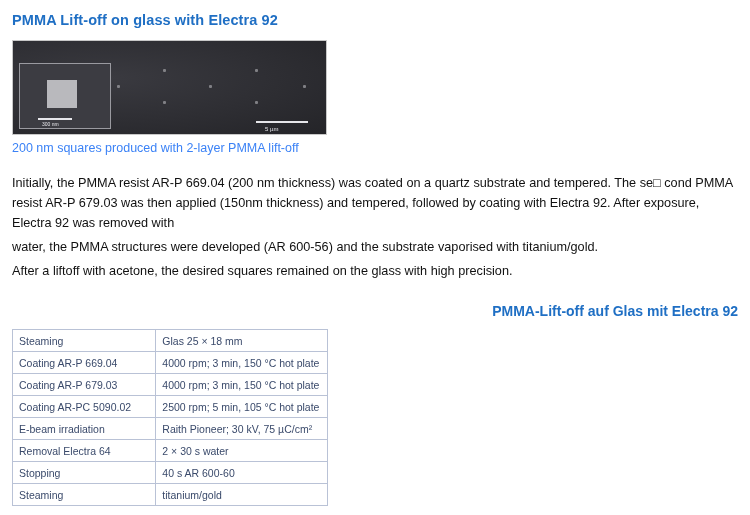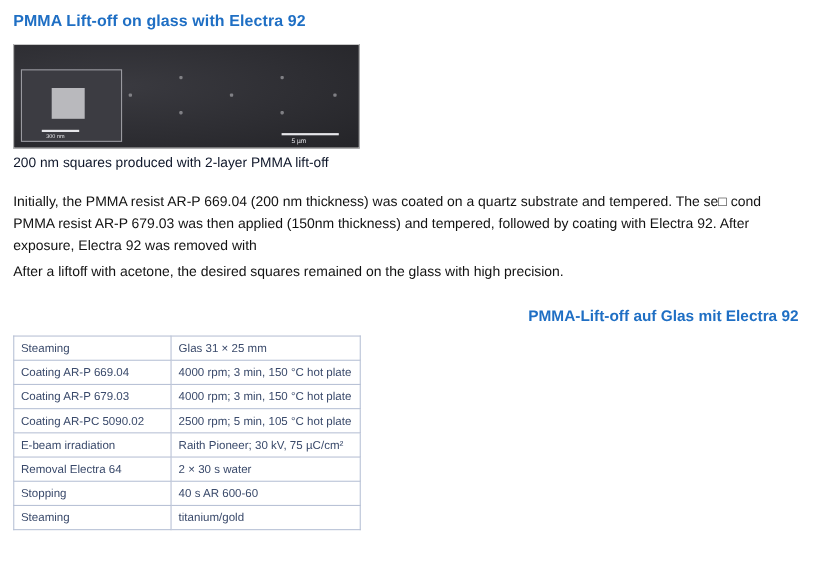--- a/index.html
+++ b/index.html
@@ -12,21 +12,21 @@
     background: #ffffff;
     font-family: "Liberation Sans", sans-serif;
     color: #1a1a1a;
     overflow: hidden;
   }
   .page {
     position: relative;
     width: 750px;
     height: 515px;
     box-sizing: border-box;
-    padding: 10px 24px 0 12px;
+    padding: 10px 12px 0 12px;
   }
   .title {
     color: #1f6fc4;
     font-weight: bold;
     font-size: 14.5px;
     margin: 2px 0 12px 0;
     letter-spacing: 0.1px;
   }
   .figure {
     position: relative;
@@ -80,21 +80,21 @@
   .figure .scalelabel {
     position: absolute;
     color: #e6e6ea;
     font-size: 5px;
     font-family: "Liberation Sans", sans-serif;
     white-space: nowrap;
   }
   .caption {
     font-size: 12.5px;
     margin: 6px 0 0 0;
-    color: #0f172a;
+    color: #3b82f6;
   }
   .body-text {
     font-size: 12.7px;
     line-height: 20px;
     margin: 18px 0 0 0;
     color: #111111;
   }
   .body-text p {
     margin: 0 1px 4px 0;
   }
@@ -150,30 +150,31 @@
     </div>
 
     <div class="scalebar" style="left:243px; bottom:11px; width:52px;"></div>
     <div class="scalelabel" style="left:252px; bottom:2px; font-size:6px;">5 µm</div>
   </div>
 
   <div class="caption">200 nm squares produced with 2-layer PMMA lift-off</div>
 
   <div class="body-text">
     <p>Initially, the PMMA resist AR-P 669.04 (200 nm thickness) was coated on a quartz substrate and tempered. The se□ cond PMMA resist AR-P 679.03 was then applied (150nm thickness) and tempered, followed by coating with Electra 92. After exposure, Electra 92 was removed with</p>
+    <p>water, the PMMA structures were developed (AR 600-56) and the substrate vaporised with titanium/gold.</p>
     <p>After a liftoff with acetone, the desired squares remained on the glass with high precision.</p>
   </div>
 
   <h2 class="subtitle">PMMA-Lift-off auf Glas mit Electra 92</h2>
 
   <table class="params">
     <tbody>
       <tr>
         <td class="k">Steaming</td>
-        <td class="v">Glas 31 × 25 mm</td>
+        <td class="v">Glas 25 × 18 mm</td>
       </tr>
       <tr>
         <td class="k">Coating AR-P 669.04</td>
         <td class="v">4000 rpm; 3 min, 150 °C hot plate</td>
       </tr>
       <tr>
         <td class="k">Coating AR-P 679.03</td>
         <td class="v">4000 rpm; 3 min, 150 °C hot plate</td>
       </tr>
       <tr>

